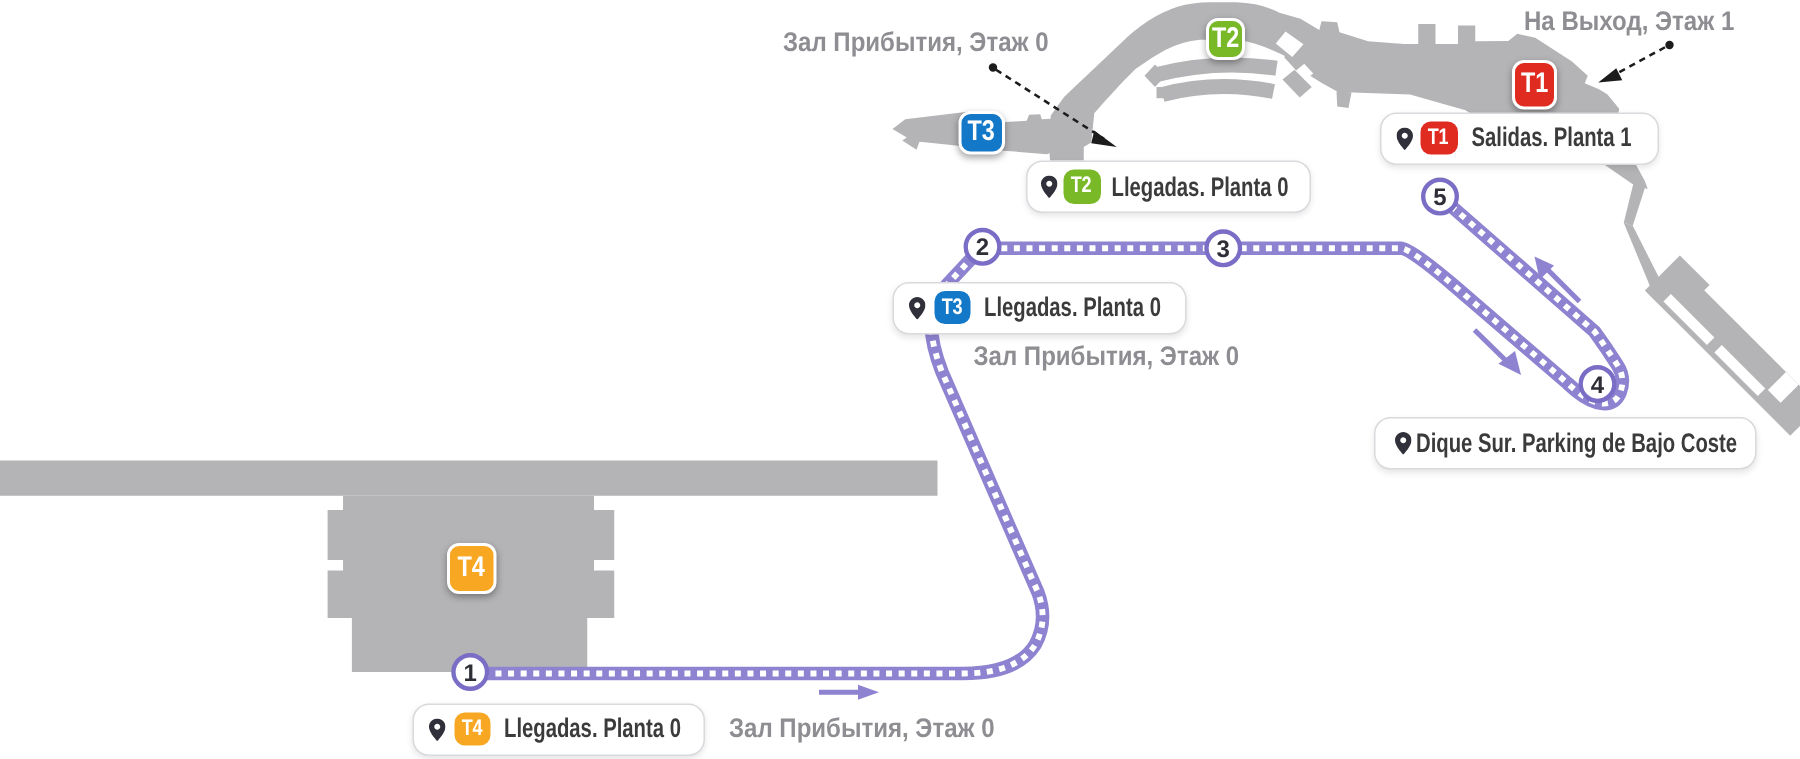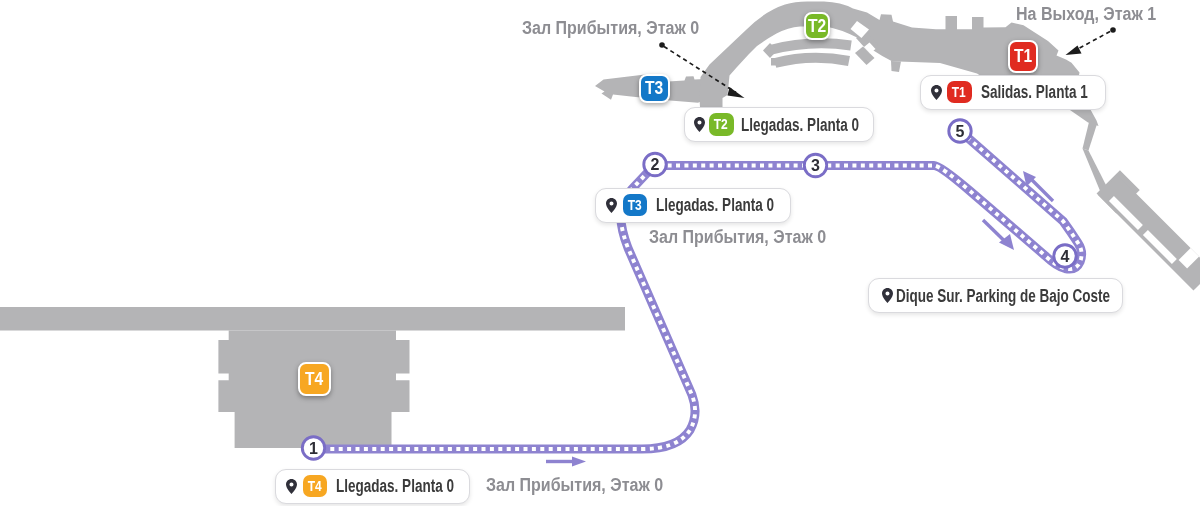--- a/index.html
+++ b/index.html
@@ -133,21 +133,21 @@
   <span class="bdg" style="left:24px;background:#79b928;"><span>T2</span></span>
   <span class="txt" style="left:56px;">Llegadas. Planta 0</span>
 </div>
 <div class="lbl" style="left:920px;top:74.5px;width:186px;">
   <svg class="pin" style="left:10px;" width="11" height="15" viewBox="0 0 11 15">
         <path d="M5.5 0 C2.46 0 0 2.46 0 5.5 C0 9.6 5.5 15 5.5 15 C5.5 15 11 9.6 11 5.5 C11 2.46 8.54 0 5.5 0 Z M5.5 7.5 C4.4 7.5 3.5 6.6 3.5 5.5 C3.5 4.4 4.4 3.5 5.5 3.5 C6.6 3.5 7.5 4.4 7.5 5.5 C7.5 6.6 6.6 7.5 5.5 7.5 Z" fill="#30303a"></path>
       </svg>
   <span class="bdg" style="left:26px;background:#e02b20;"><span>T1</span></span>
   <span class="txt" style="left:60px;">Salidas. Planta 1</span>
 </div>
-<div class="lbl" style="left:868px;top:278px;width:255px;padding-left:23px;">
+<div class="lbl" style="left:916px;top:278px;width:255px;padding-left:23px;">
   <svg class="pin" style="left:13px;" width="11" height="15" viewBox="0 0 11 15">
         <path d="M5.5 0 C2.46 0 0 2.46 0 5.5 C0 9.6 5.5 15 5.5 15 C5.5 15 11 9.6 11 5.5 C11 2.46 8.54 0 5.5 0 Z M5.5 7.5 C4.4 7.5 3.5 6.6 3.5 5.5 C3.5 4.4 4.4 3.5 5.5 3.5 C6.6 3.5 7.5 4.4 7.5 5.5 C7.5 6.6 6.6 7.5 5.5 7.5 Z" fill="#30303a"></path>
       </svg>
   <span class="txt" style="left:27px;">Dique Sur. Parking de Bajo Coste</span>
 </div>
 
 <div class="gtext" style="left:522px;top:17.5px;">Зал Прибытия, Этаж 0</div>
 <div class="gtext" style="left:1016px;top:3.5px;">На Выход, Этаж 1</div>
 <div class="gtext" style="left:649px;top:226.5px;">Зал Прибытия, Этаж 0</div>
 <div class="gtext" style="left:486px;top:474.5px;">Зал Прибытия, Этаж 0</div>

